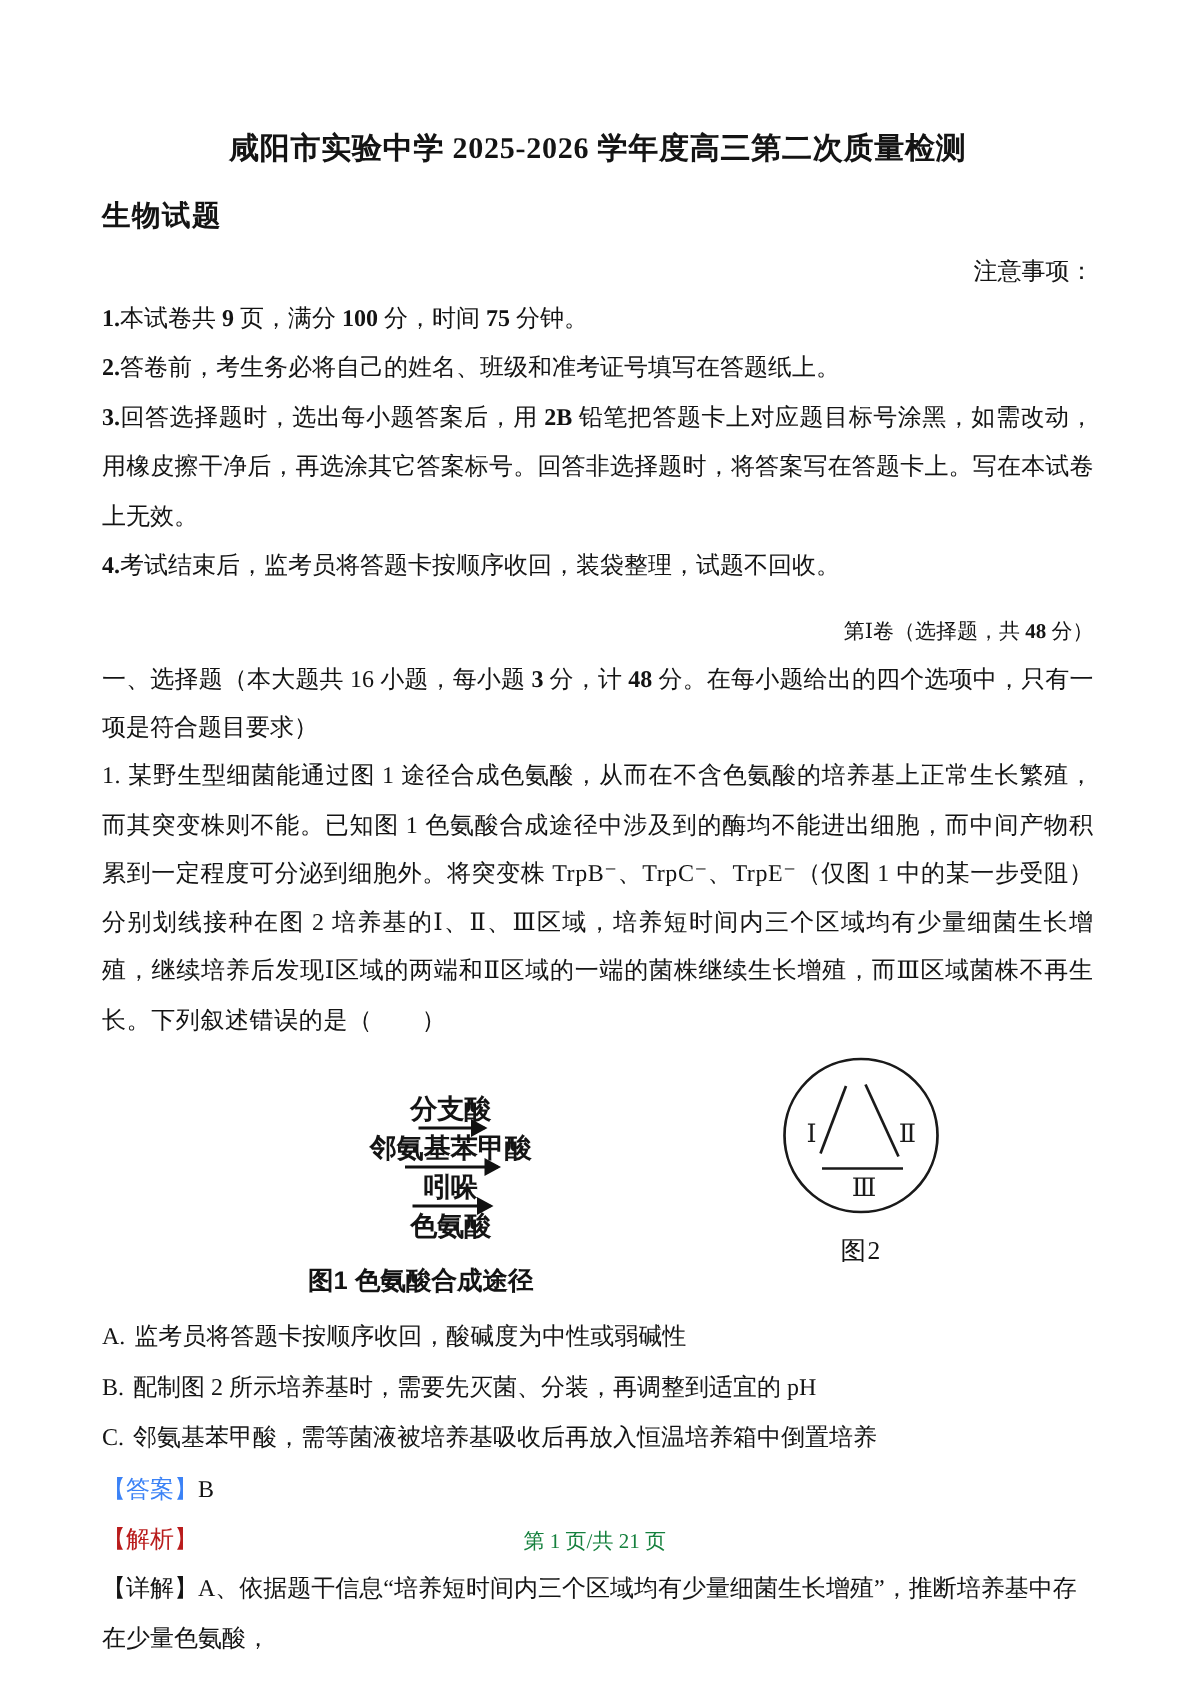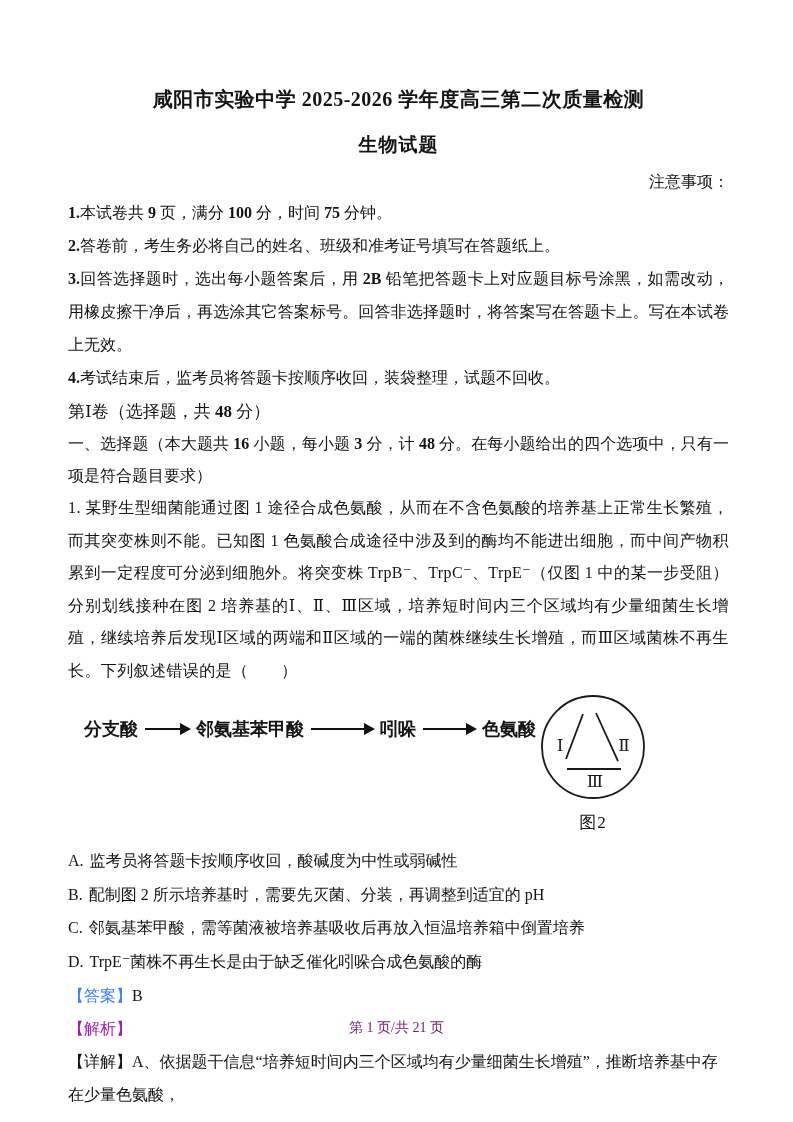--- a/index.html
+++ b/index.html
@@ -11,34 +11,34 @@
     font-family:"Liberation Serif","DejaVu Serif",serif;
     color:#141414;
   }
   .content { position:absolute; left:68px; right:64px; top:86px; }
 
   .doc-title {
     font-size:20px; font-weight:bold; text-align:center;
     line-height:26px; margin:0 0 20px 0; letter-spacing:0.5px;
   }
   .doc-subtitle {
-    font-size:19px; font-weight:bold; text-align:center;
+    font-size:19px; font-weight:bold; 
     line-height:26px; margin:0 0 12px 0; letter-spacing:1px;
   }
   .notice-heading { font-size:16px; line-height:24px; margin:0 0 2px 0;text-align:right; }
   .para { font-size:16px; line-height:33px; margin:0; text-align:justify; }
   .para-tight { font-size:16px; line-height:32px; margin:0; text-align:justify; }
   .section-heading {
-    font-size:17px; line-height:33px; margin:1px 0 0 0; text-align:left;
+    font-size:14px; line-height:33px; margin:11px 0 0 0; text-align:right;
   }
   .stem { font-size:16px; line-height:32.5px; margin:0; text-align:justify; letter-spacing:0.4px; }
 
   .figure-row { display:flex; margin-top:6px; }
   .pathway-col { flex:1; padding-left:16px; padding-top:24px; }
-  .pathway-line { display:flex; align-items:center; font-family:"Liberation Sans","DejaVu Sans",sans-serif; font-weight:bold; font-size:18px; white-space:nowrap; }
+  .pathway-line { display:flex; align-items:center; font-family:"Liberation Sans","DejaVu Sans",sans-serif; font-weight:bold; font-size:18px; white-space:nowrap;flex-direction:column; }
   .arrow { position:relative; height:2px; background:#111; margin:0 7px; flex:0 0 auto; }
   .arrow::after {
     content:""; position:absolute; right:-2px; top:-5px;
     border-left:11px solid #111; border-top:6px solid transparent; border-bottom:6px solid transparent;
   }
   .aw1 { width:44px; } .aw2 { width:62px; } .aw3 { width:52px; }
   .pathway-caption {
     font-family:"Liberation Sans","DejaVu Sans",sans-serif; font-weight:bold;
     font-size:17px; text-align:center; margin-top:13px; padding-right:40px;
   }
@@ -47,55 +47,56 @@
   svg text { font-family:"Liberation Serif","DejaVu Serif",serif; }
 
   .options { margin-top:10px; }
   .option-row { font-size:16px; line-height:33.5px; margin:0; }
   .option-label { margin-right:6px; }
 
   .answer-block { margin-top:1px; }
   .kv-line { font-size:16px; line-height:33px; margin:0; }
   .footer {
     position:absolute; left:0; right:0; top:1019px;
-    text-align:center; font-size:14px; color:#701a75;
+    text-align:center; font-size:14px; color:#15803d;
   }
 </style>
 </head>
 <body>
 
 <div class="page">
   <div class="content">
 
     <div class="doc-title">咸阳市实验中学  2025-2026 学年度高三第二次质量检测</div>
     <div class="doc-subtitle">生物试题</div>
 
     <p class="notice-heading">注意事项：</p>
 
     <p class="para"><span style="font-weight: bold;">1.</span><span>本试卷共 </span><span style="font-weight: bold;">9</span><span> 页，满分 </span><span style="font-weight: bold;">100</span><span> 分，时间 </span><span style="font-weight: bold;">75</span><span> 分钟。</span></p>
     <p class="para"><span style="font-weight: bold;">2.</span><span>答卷前，考生务必将自己的姓名、班级和准考证号填写在答题纸上。</span></p>
     <p class="para"><span style="font-weight: bold;">3.</span><span>回答选择题时，选出每小题答案后，用 </span><span style="font-weight: bold; margin-top: 27px;">2B</span><span> 铅笔把答题卡上对应题目标号涂黑，如需改动，用橡皮擦干净后，再选涂其它答案标号。回答非选择题时，将答案写在答题卡上。写在本试卷上无效。</span></p>
     <p class="para"><span style="font-weight: bold;">4.</span><span>考试结束后，监考员将答题卡按顺序收回，装袋整理，试题不回收。</span></p>
 
     <p class="section-heading"><span>第Ⅰ卷（选择题，共 </span><span style="font-weight: bold;">48</span><span> 分）</span></p>
-    <p class="para-tight"><span>一、选择题（本大题共 </span><span style="font-weight: bold; margin-top: 48px;">16</span><span> 小题，每小题 </span><span style="font-weight: bold;">3</span><span> 分，计 </span><span style="font-weight: bold;">48</span><span> 分。在每小题给出的四个选项中，只有一项是符合题目要求）</span></p>
+    <p class="para-tight"><span>一、选择题（本大题共 </span><span style="font-weight: normal; margin-top: 48px;">16</span><span> 小题，每小题 </span><span style="font-weight: bold;">3</span><span> 分，计 </span><span style="font-weight: bold;">48</span><span> 分。在每小题给出的四个选项中，只有一项是符合题目要求）</span></p>
 
     <p class="stem">1. 某野生型细菌能通过图 1 途径合成色氨酸，从而在不含色氨酸的培养基上正常生长繁殖，而其突变株则不能。已知图 1 色氨酸合成途径中涉及到的酶均不能进出细胞，而中间产物积累到一定程度可分泌到细胞外。将突变株 TrpB⁻、TrpC⁻、TrpE⁻（仅图 1 中的某一步受阻）分别划线接种在图 2 培养基的Ⅰ、Ⅱ、Ⅲ区域，培养短时间内三个区域均有少量细菌生长增殖，继续培养后发现Ⅰ区域的两端和Ⅱ区域的一端的菌株继续生长增殖，而Ⅲ区域菌株不再生长。下列叙述错误的是（　　）</p>
 
     <div class="figure-row">
       <div class="pathway-col">
         <div class="pathway-line">
           <span>分支酸</span>
           <span class="arrow aw1"></span>
           <span>邻氨基苯甲酸</span>
           <span class="arrow aw2"></span>
           <span>吲哚</span>
           <span class="arrow aw3"></span>
           <span>色氨酸</span>
         </div>
+        <div class="pathway-caption">图1 色氨酸合成途径</div>
       </div>
 
       <div class="plate-col">
         <svg width="112" height="110" viewBox="0 0 112 110">
           <circle cx="56" cy="54" r="51" fill="none" stroke="#1a1a1a" stroke-width="1.8"></circle>
           <line x1="46" y1="21" x2="29" y2="66" stroke="#1a1a1a" stroke-width="1.8"></line>
           <line x1="59" y1="20" x2="81" y2="68" stroke="#1a1a1a" stroke-width="1.8"></line>
           <line x1="30" y1="76" x2="84" y2="76" stroke="#1a1a1a" stroke-width="1.8"></line>
           <text x="23" y="58" font-size="17" fill="#1a1a1a" text-anchor="middle">Ⅰ</text>
           <text x="87" y="58" font-size="17" fill="#1a1a1a" text-anchor="middle">Ⅱ</text>
@@ -108,31 +109,28 @@
     <div class="options">
       <p class="option-row">
         <span class="option-label">A.</span><span>监考员将答题卡按顺序收回，酸碱度为中性或弱碱性</span>
       </p>
       <p class="option-row">
         <span class="option-label">B.</span><span>配制图 2 所示培养基时，需要先灭菌、分装，再调整到适宜的 pH</span>
       </p>
       <p class="option-row">
         <span class="option-label">C.</span><span>邻氨基苯甲酸，需等菌液被培养基吸收后再放入恒温培养箱中倒置培养</span>
       </p>
-      <p class="option-row">
-        <span class="option-label">D.</span><span>TrpE⁻菌株不再生长是由于缺乏催化吲哚合成色氨酸的酶</span>
-      </p>
     </div>
 
     <div class="answer-block">
       <p class="kv-line">
         <span style="color: #3b82f6;">【答案】</span><span>B</span>
       </p>
       <p class="kv-line">
-        <span style="color: #a21caf;">【解析】</span>
+        <span style="color: #b91c1c;">【解析】</span>
       </p>
       <p class="kv-line">
         <span>【详解】</span><span>A、依据题干信息“培养短时间内三个区域均有少量细菌生长增殖”，推断培养基中存在少量色氨酸，</span>
       </p>
     </div>
 
   </div>
 
   <div class="footer">第 1 页/共 21 页</div>
 </div>

